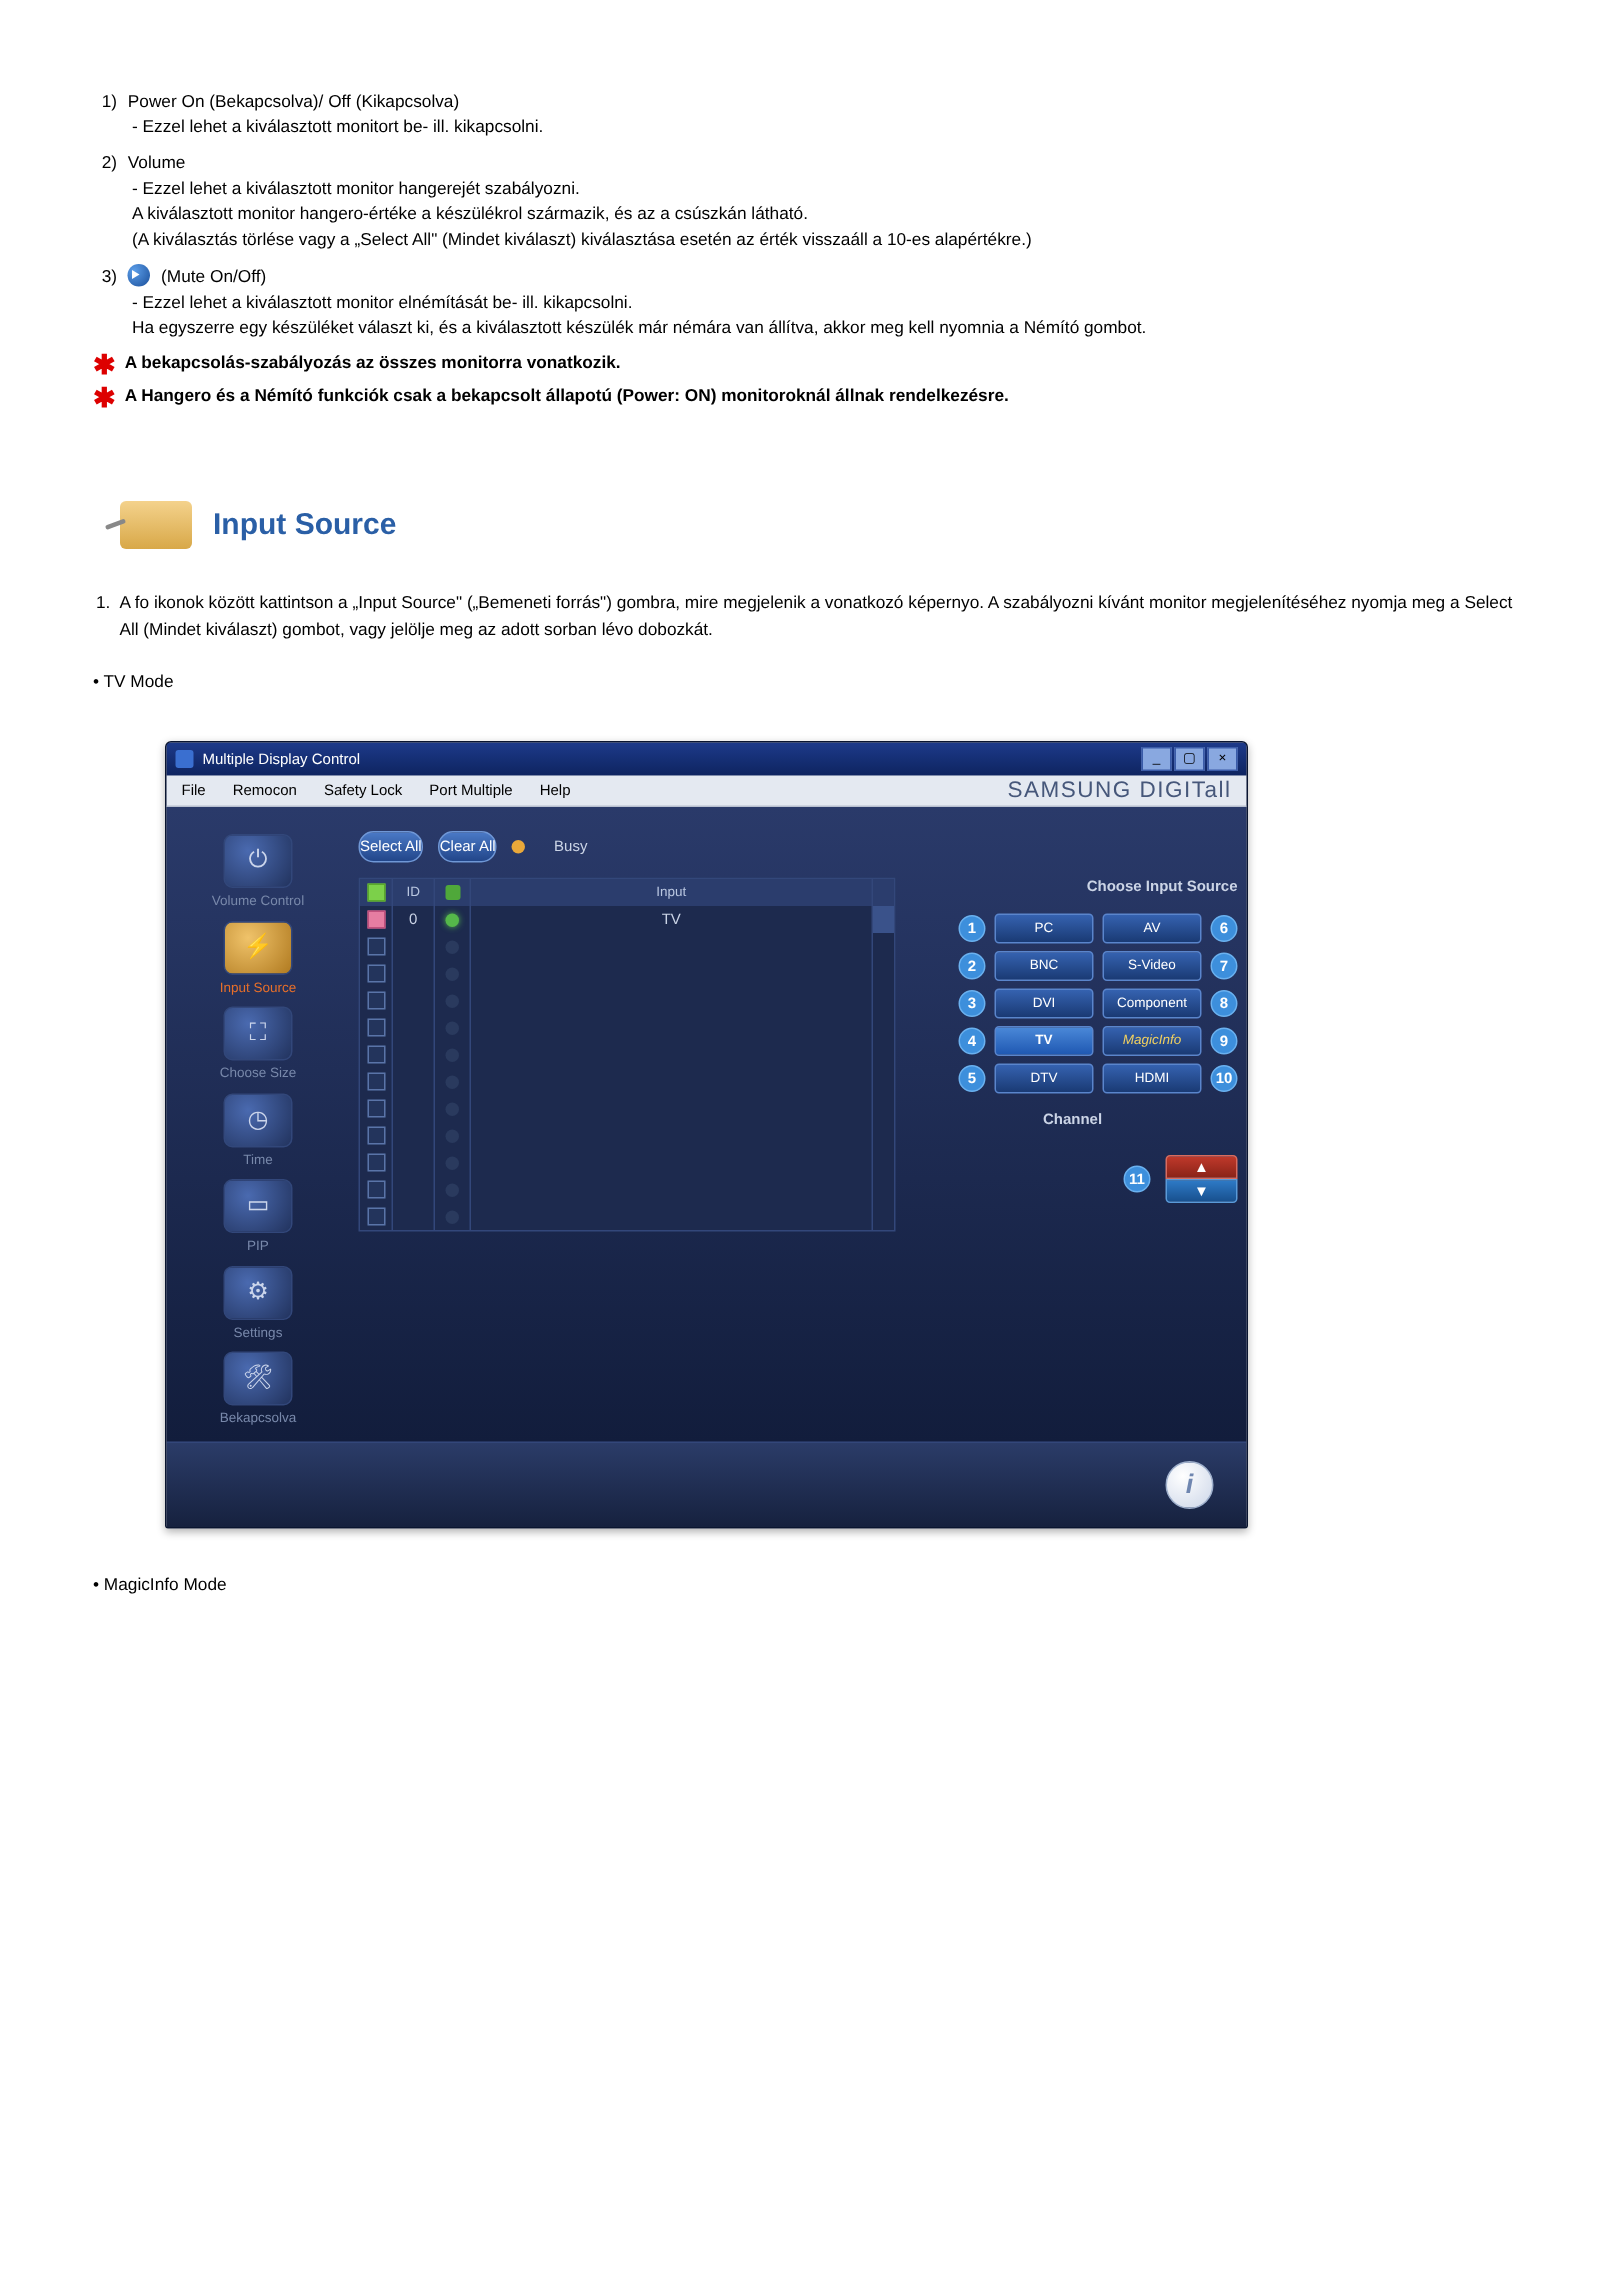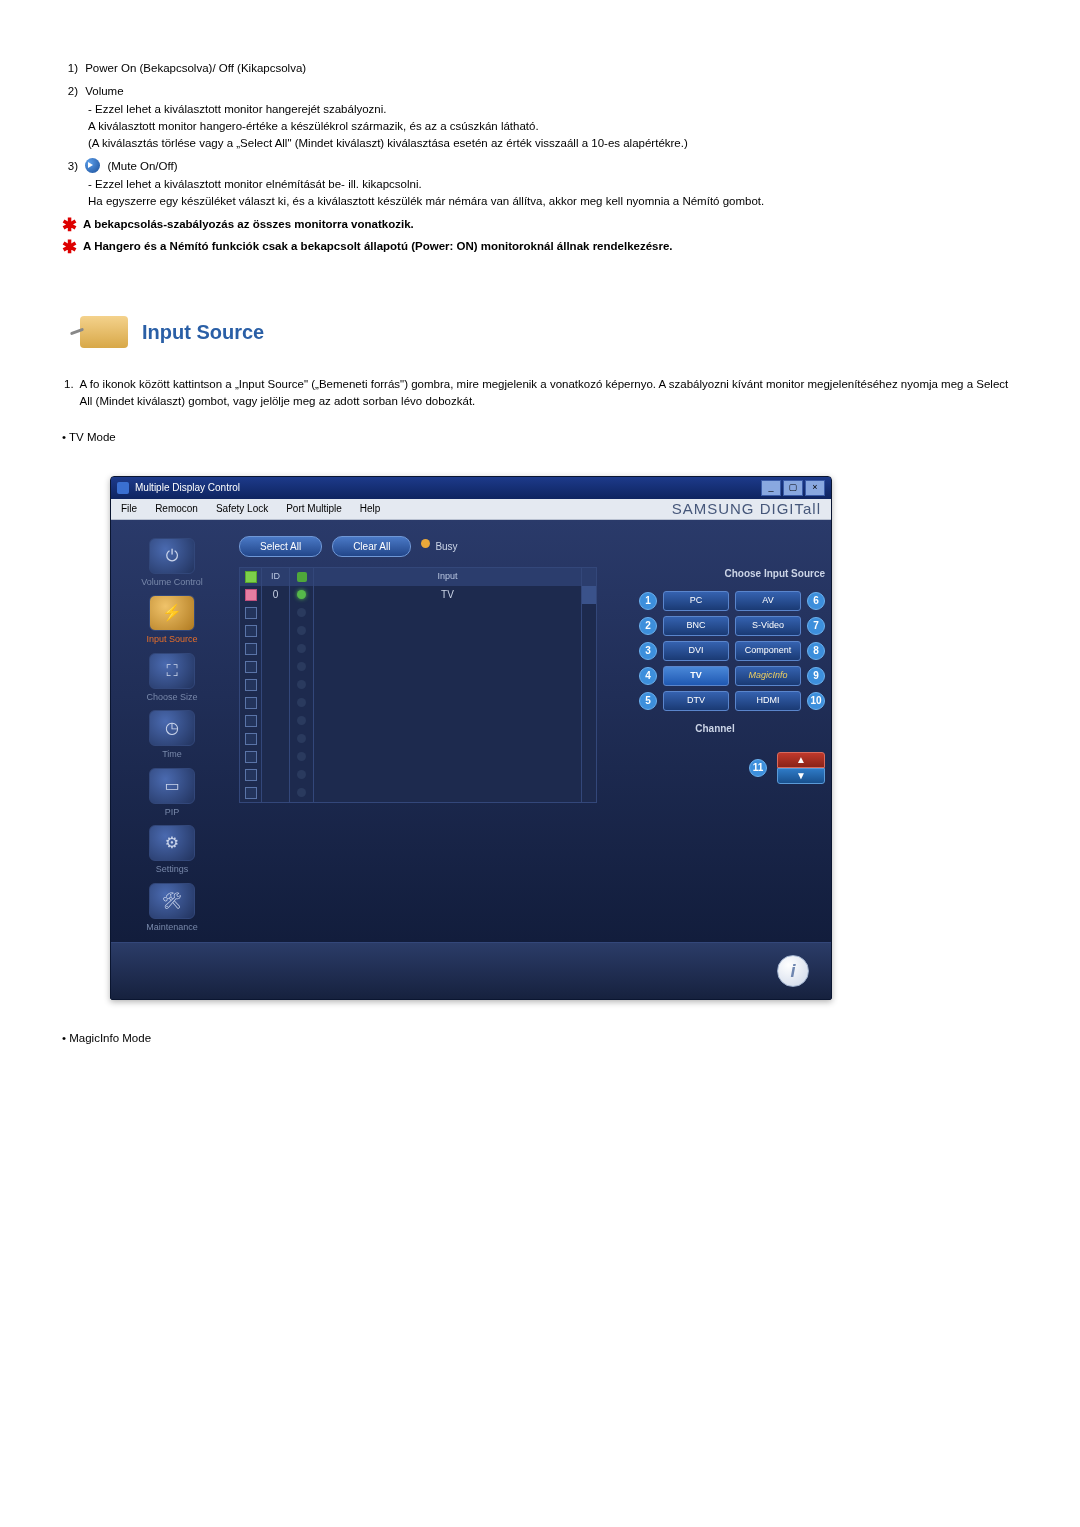--- a/index.html
+++ b/index.html
@@ -31,22 +31,22 @@
   .menubar span{cursor:default}
   .samsung{margin-left:auto;color:#46577a;font-size:15px;letter-spacing:1px}
   .body{display:flex;min-height:370px;background:linear-gradient(#2a3a6a,#121d3c)}
   .sidebar{width:110px;padding:18px 6px 8px;display:flex;flex-direction:column;align-items:center;gap:6px}
   .side-item{display:flex;flex-direction:column;align-items:center;gap:2px;color:#7888aa;font-size:9px}
   .side-item.active{color:#e76f2a}
   .side-ico{width:44px;height:34px;background:radial-gradient(circle at 35% 30%,#4a6ab0,#22335e);border-radius:6px;border:1px solid #32477a;color:#cbd5eb;display:flex;align-items:center;justify-content:center;font-size:16px}
   .main{flex:1;padding:16px 6px 10px 6px;display:flex;gap:8px}
   .left{flex:1}
   .topbtns{display:flex;align-items:center;gap:10px;margin-bottom:10px}
-  .pillbtn{padding:2px 20px;border-radius:10px;background:linear-gradient(#4a79c6,#22468a);border:1px solid #6f97d6;color:#fff;font-size:10px}
-  .busy{display:flex;align-items:flex-start;gap:5px;color:#cbd4e6}
+  .pillbtn{padding:2px 0;border-radius:10px;background:linear-gradient(#4a79c6,#22468a);border:1px solid #6f97d6;color:#fff;font-size:10px}
+  .busy{display:flex;align-items:center;gap:19px;color:#cbd4e6}
   .busy .dot{width:9px;height:9px;border-radius:50%;background:#e9a83a}
   .table{background:#1d2a4e;border:1px solid #33477a}
   .thead,.trow{display:grid;grid-template-columns:22px 28px 24px 1fr 14px;align-items:center;height:18px}
   .thead{background:#2b3d6d;color:#b9c6e0;font-size:9px}
   .thead div,.trow div{border-right:1px solid #33477a;height:100%;display:flex;align-items:center;justify-content:center}
   .thead div:last-child,.trow div:last-child{border-right:none}
   .trow{background:#1d2a4e}
   .chk{width:10px;height:10px;border:1px solid #5a74a8;background:#23345c}
   .chk.green{background:#7cd04a;border-color:#5aa82c}
   .chk.pink{background:#e67da2;border-color:#c0507d}
@@ -71,20 +71,21 @@
 </style>
 </head>
 <body>
 
 <div class="page">
 
   <ol class="outer">
     <li>
       <span class="num">1)</span>
       <span>Power On (Bekapcsolva)/ Off (Kikapcsolva)</span>
+      <div class="dash">- Ezzel lehet a kiválasztott monitort be- ill. kikapcsolni.</div>
     </li>
     <li>
       <span class="num">2)</span>
       <span>Volume</span>
       <div class="dash">- Ezzel lehet a kiválasztott monitor hangerejét szabályozni.</div>
       <div class="sub">A kiválasztott monitor hangero-értéke a készülékrol származik, és az a csúszkán látható.</div>
       <div class="sub">(A kiválasztás törlése vagy a „Select All" (Mindet kiválaszt) kiválasztása esetén az érték visszaáll a 10-es alapértékre.)</div>
     </li>
     <li>
       <span class="num">3)</span>
@@ -156,21 +157,21 @@
           <div class="side-item">
               <div class="side-ico">▭</div>
               <span>PIP</span>
             </div>
           <div class="side-item">
               <div class="side-ico">⚙</div>
               <span>Settings</span>
             </div>
           <div class="side-item">
               <div class="side-ico">🛠</div>
-              <span>Maintenance</span>
+              <span>Bekapcsolva</span>
             </div>
         </div>
         <div class="main">
           <div class="left">
             <div class="topbtns">
               <div class="pillbtn">Select All</div>
               <div class="pillbtn">Clear All</div>
               <div class="busy">
                   <div class="dot"></div>
                   <span>Busy</span>

